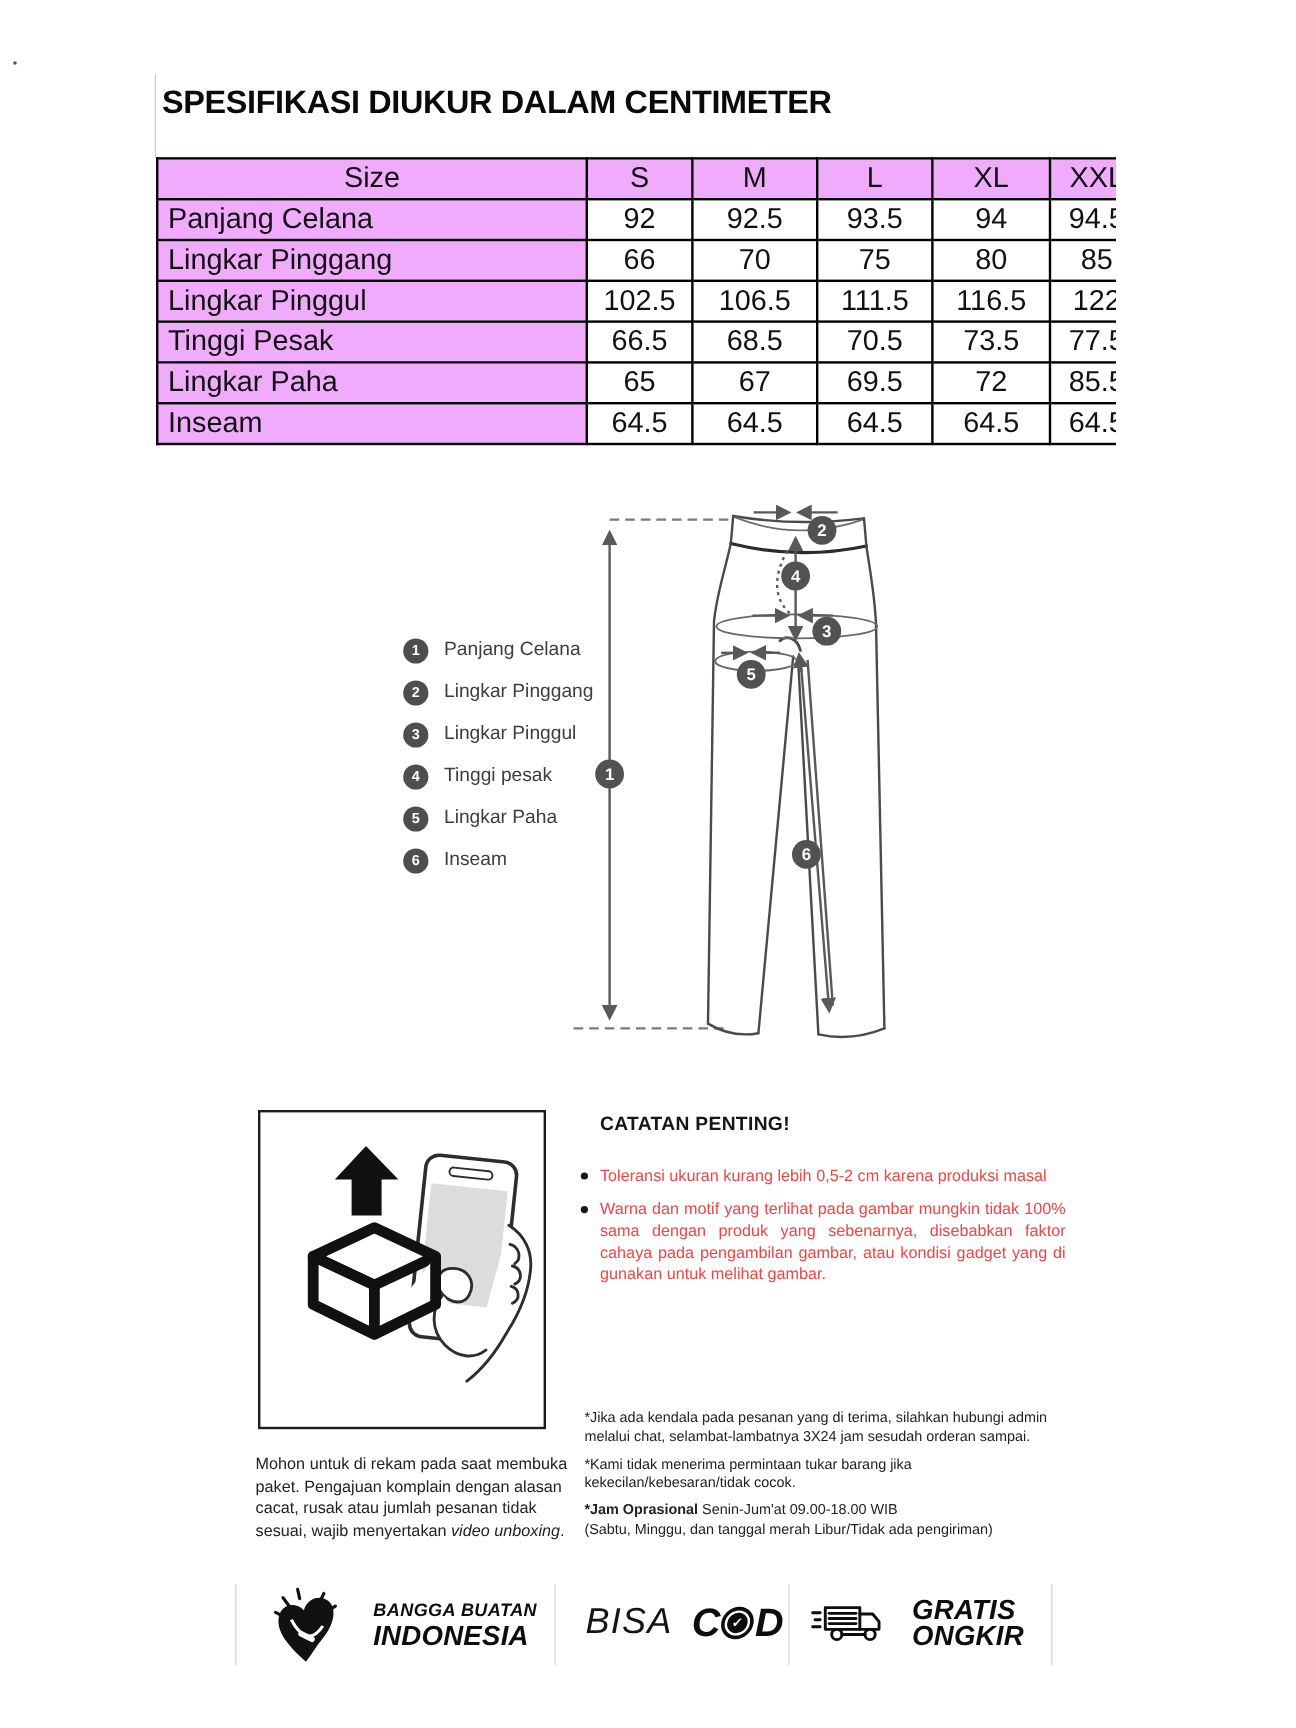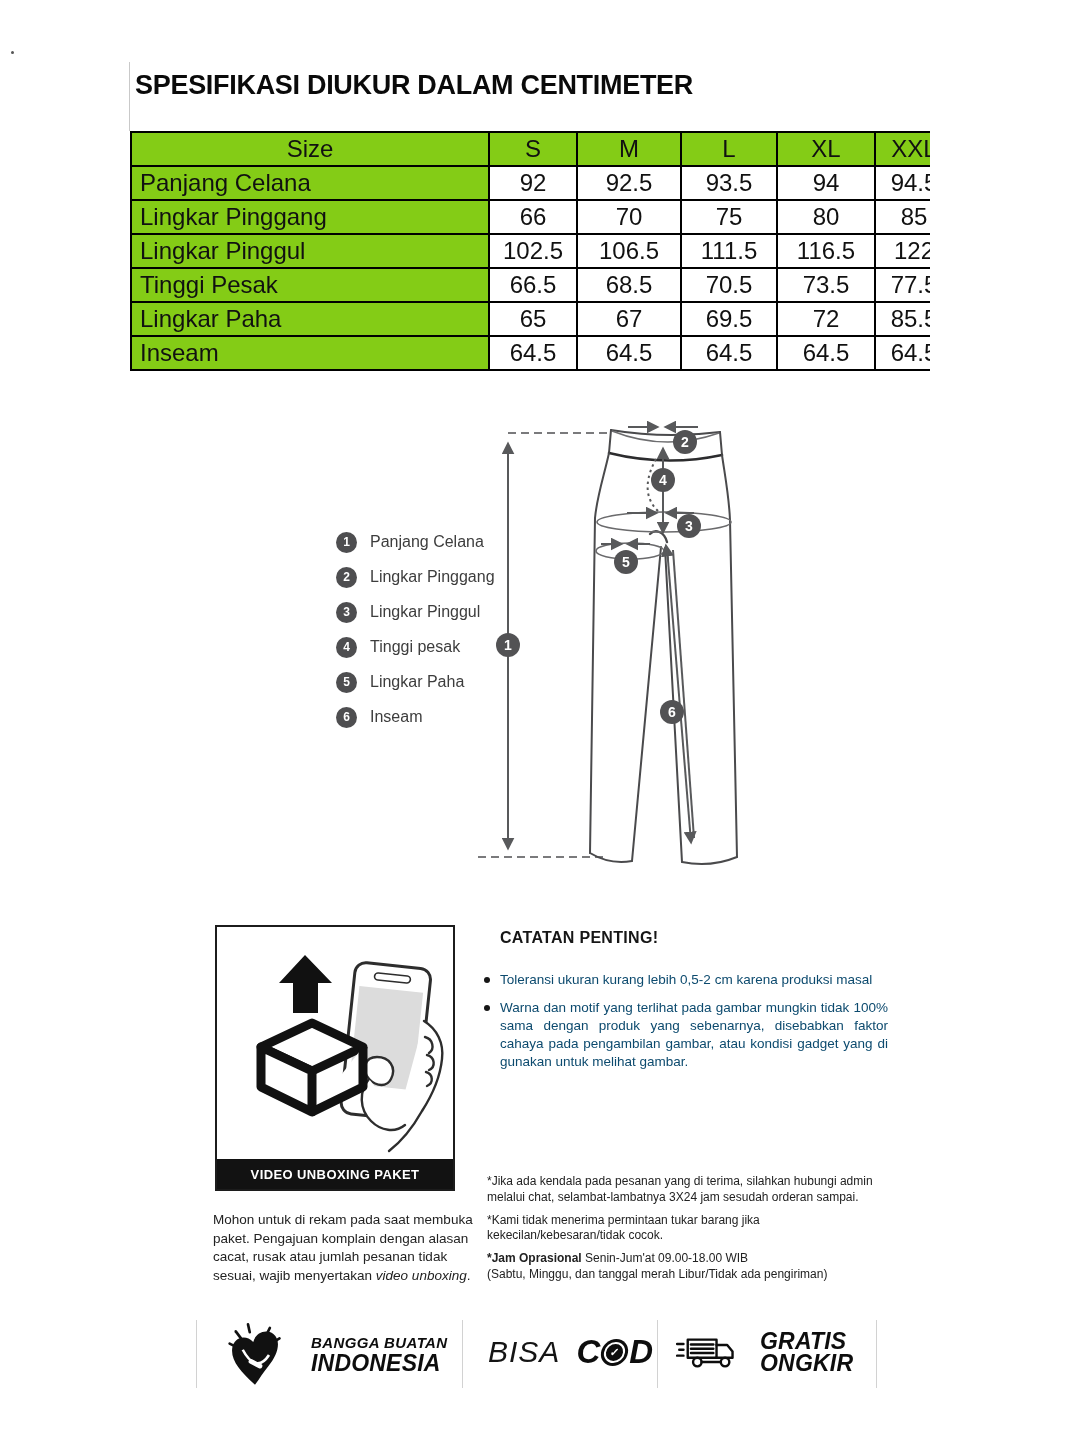--- a/index.html
+++ b/index.html
@@ -13,21 +13,21 @@
   .title-rule{position:absolute;left:129px;top:62px;width:1px;height:69px;background:#c9c9c9;}
 
   .page-title{position:absolute;left:135px;top:70px;font-size:27px;font-weight:700;
               letter-spacing:-0.3px;color:#0a0a0a;white-space:nowrap;}
 
   
   table.size-table{position:absolute;left:130px;top:131px;width:822px;border-collapse:collapse;
                    table-layout:fixed;font-size:24px;color:#111;}
   table.size-table td{border:2px solid #000;height:32px;padding:0 2px;text-align:center;
                       vertical-align:middle;overflow:hidden;white-space:nowrap;}
-  table.size-table td.shade{background:#84cc16;}
+  table.size-table td.shade{background:#f0abfc;}
   table.size-table td.rowlabel{text-align:left;padding-left:8px;}
 
   
   .legend{position:absolute;left:336px;top:531px;}
   .legend-item{display:flex;align-items:center;height:22px;margin-bottom:13px;}
   .legend-badge{width:21px;height:21px;border-radius:50%;background:#4e4e50;color:#fff;
                 font-size:12px;font-weight:700;display:flex;align-items:center;justify-content:center;
                 flex:0 0 21px;}
   .legend-label{margin-left:13px;font-size:16px;color:#3d3d3d;white-space:nowrap;}
 
@@ -37,21 +37,21 @@
                 justify-content:center;z-index:3;}
   .m1{left:496px;top:633px;} .m2{left:673px;top:430px;} .m3{left:677px;top:514px;}
   .m4{left:651px;top:468px;} .m5{left:614px;top:550px;} .m6{left:660px;top:700px;}
 
   
   .notes-heading{position:absolute;left:500px;top:929px;font-size:16px;font-weight:800;
                  letter-spacing:0.3px;color:#161616;}
   .notes-list{position:absolute;left:484px;top:971px;width:404px;}
   .note-item{display:flex;margin-bottom:10px;}
   .bullet-dot{width:6px;height:6px;border-radius:50%;background:#161616;margin:6px 10px 0 0;flex:0 0 6px;}
-  .note-text{font-size:13.5px;line-height:1.33;color:#0c4a6e;text-align:justify;}
+  .note-text{font-size:13.5px;line-height:1.33;color:#ef4444;text-align:justify;}
 
   .footnotes{position:absolute;left:487px;top:1174px;width:408px;font-size:12px;
              line-height:1.32;color:#222;}
   .footnote{margin-bottom:7px;}
   .fn-bold{font-weight:700;}
 
   
   .unboxing-box{position:absolute;left:215px;top:925px;width:240px;height:266px;
                 border:2px solid #1c1c1c;background:#fff;box-sizing:border-box;}
   .unboxing-art{position:absolute;left:2px;top:2px;width:232px;height:228px;}
@@ -258,21 +258,20 @@
         <path d="M150,150 C140,162 140,180 152,192 C162,202 176,204 186,196"></path>
       </g>
 
       <g stroke="#111" stroke-width="9" fill="#fff" stroke-linejoin="round">
         <path d="M42,118 L93,94 L144,118 L93,142 Z"></path>
         <path d="M42,118 L42,158 L93,183 L93,142 Z"></path>
         <path d="M144,118 L144,158 L93,183"></path>
       </g>
       <path d="M86,26 L113,54 L99,54 L99,84 L74,84 L74,54 L60,54 Z" fill="#111"></path>
     </svg>
-    <div class="unboxing-banner">VIDEO UNBOXING PAKET</div>
   </div>
 
   <div class="unboxing-caption">
     <span>Mohon untuk di rekam pada saat membuka paket. Pengajuan komplain dengan alasan cacat, rusak atau jumlah pesanan tidak sesuai, wajib menyertakan </span><span class="italic">video unboxing</span><span>.</span>
   </div>
 
   <div class="notes-heading">CATATAN PENTING!</div>
   <div class="notes-list">
     <div class="note-item">
       <div class="bullet-dot"></div>

